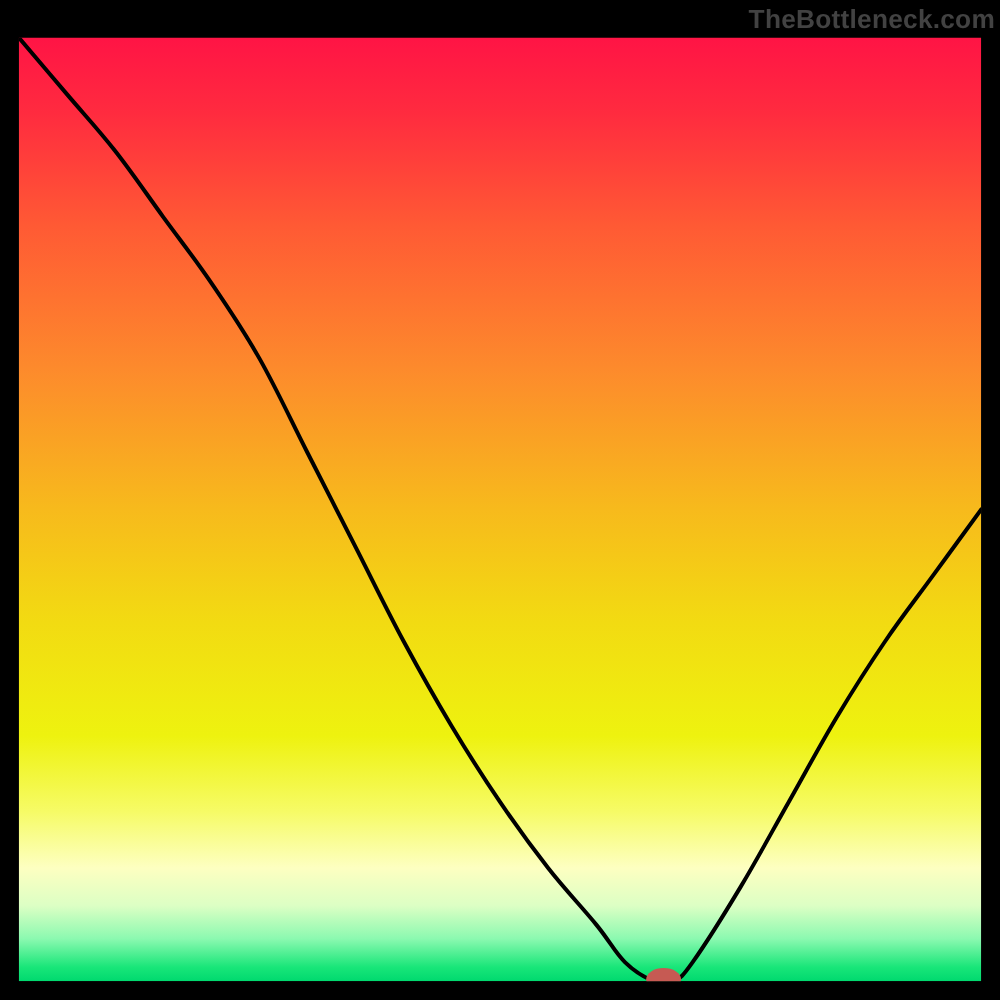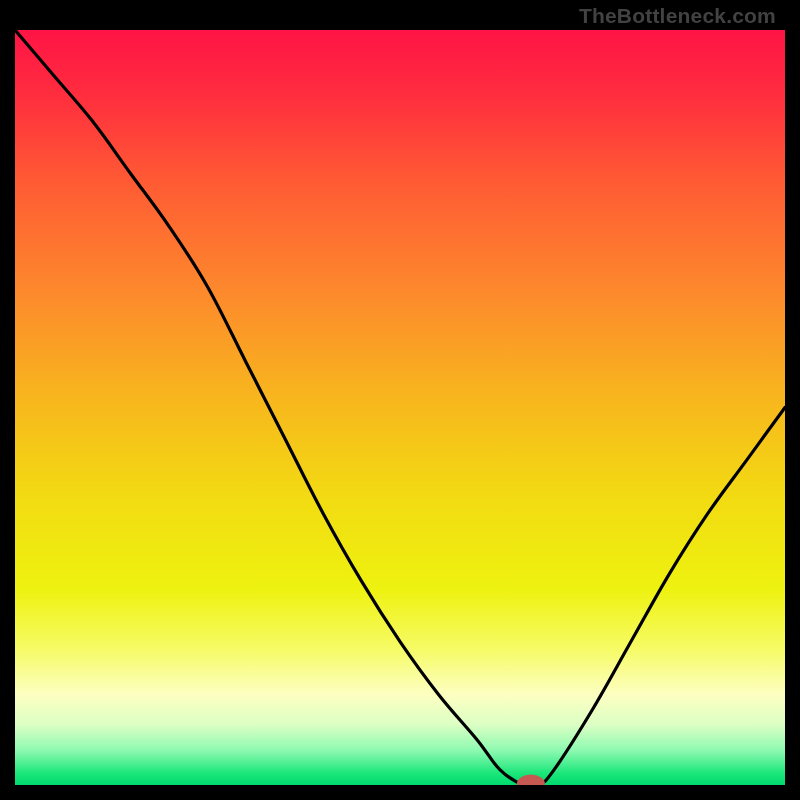--- a/index.html
+++ b/index.html
@@ -13,21 +13,21 @@
   }
   .frame {
     position: relative;
     width: 800px;
     height: 800px;
     background: #000;
   }
   .attribution {
     position: absolute;
     top: 4px;
-    right: 24px;
+    right: 4px;
     color: #424242;
     font-size: 21px;
     font-weight: bold;
     letter-spacing: 0.2px;
     z-index: 10;
   }
   .plot-wrap {
     position: absolute;
     left: 15px;
     top: 30px;

